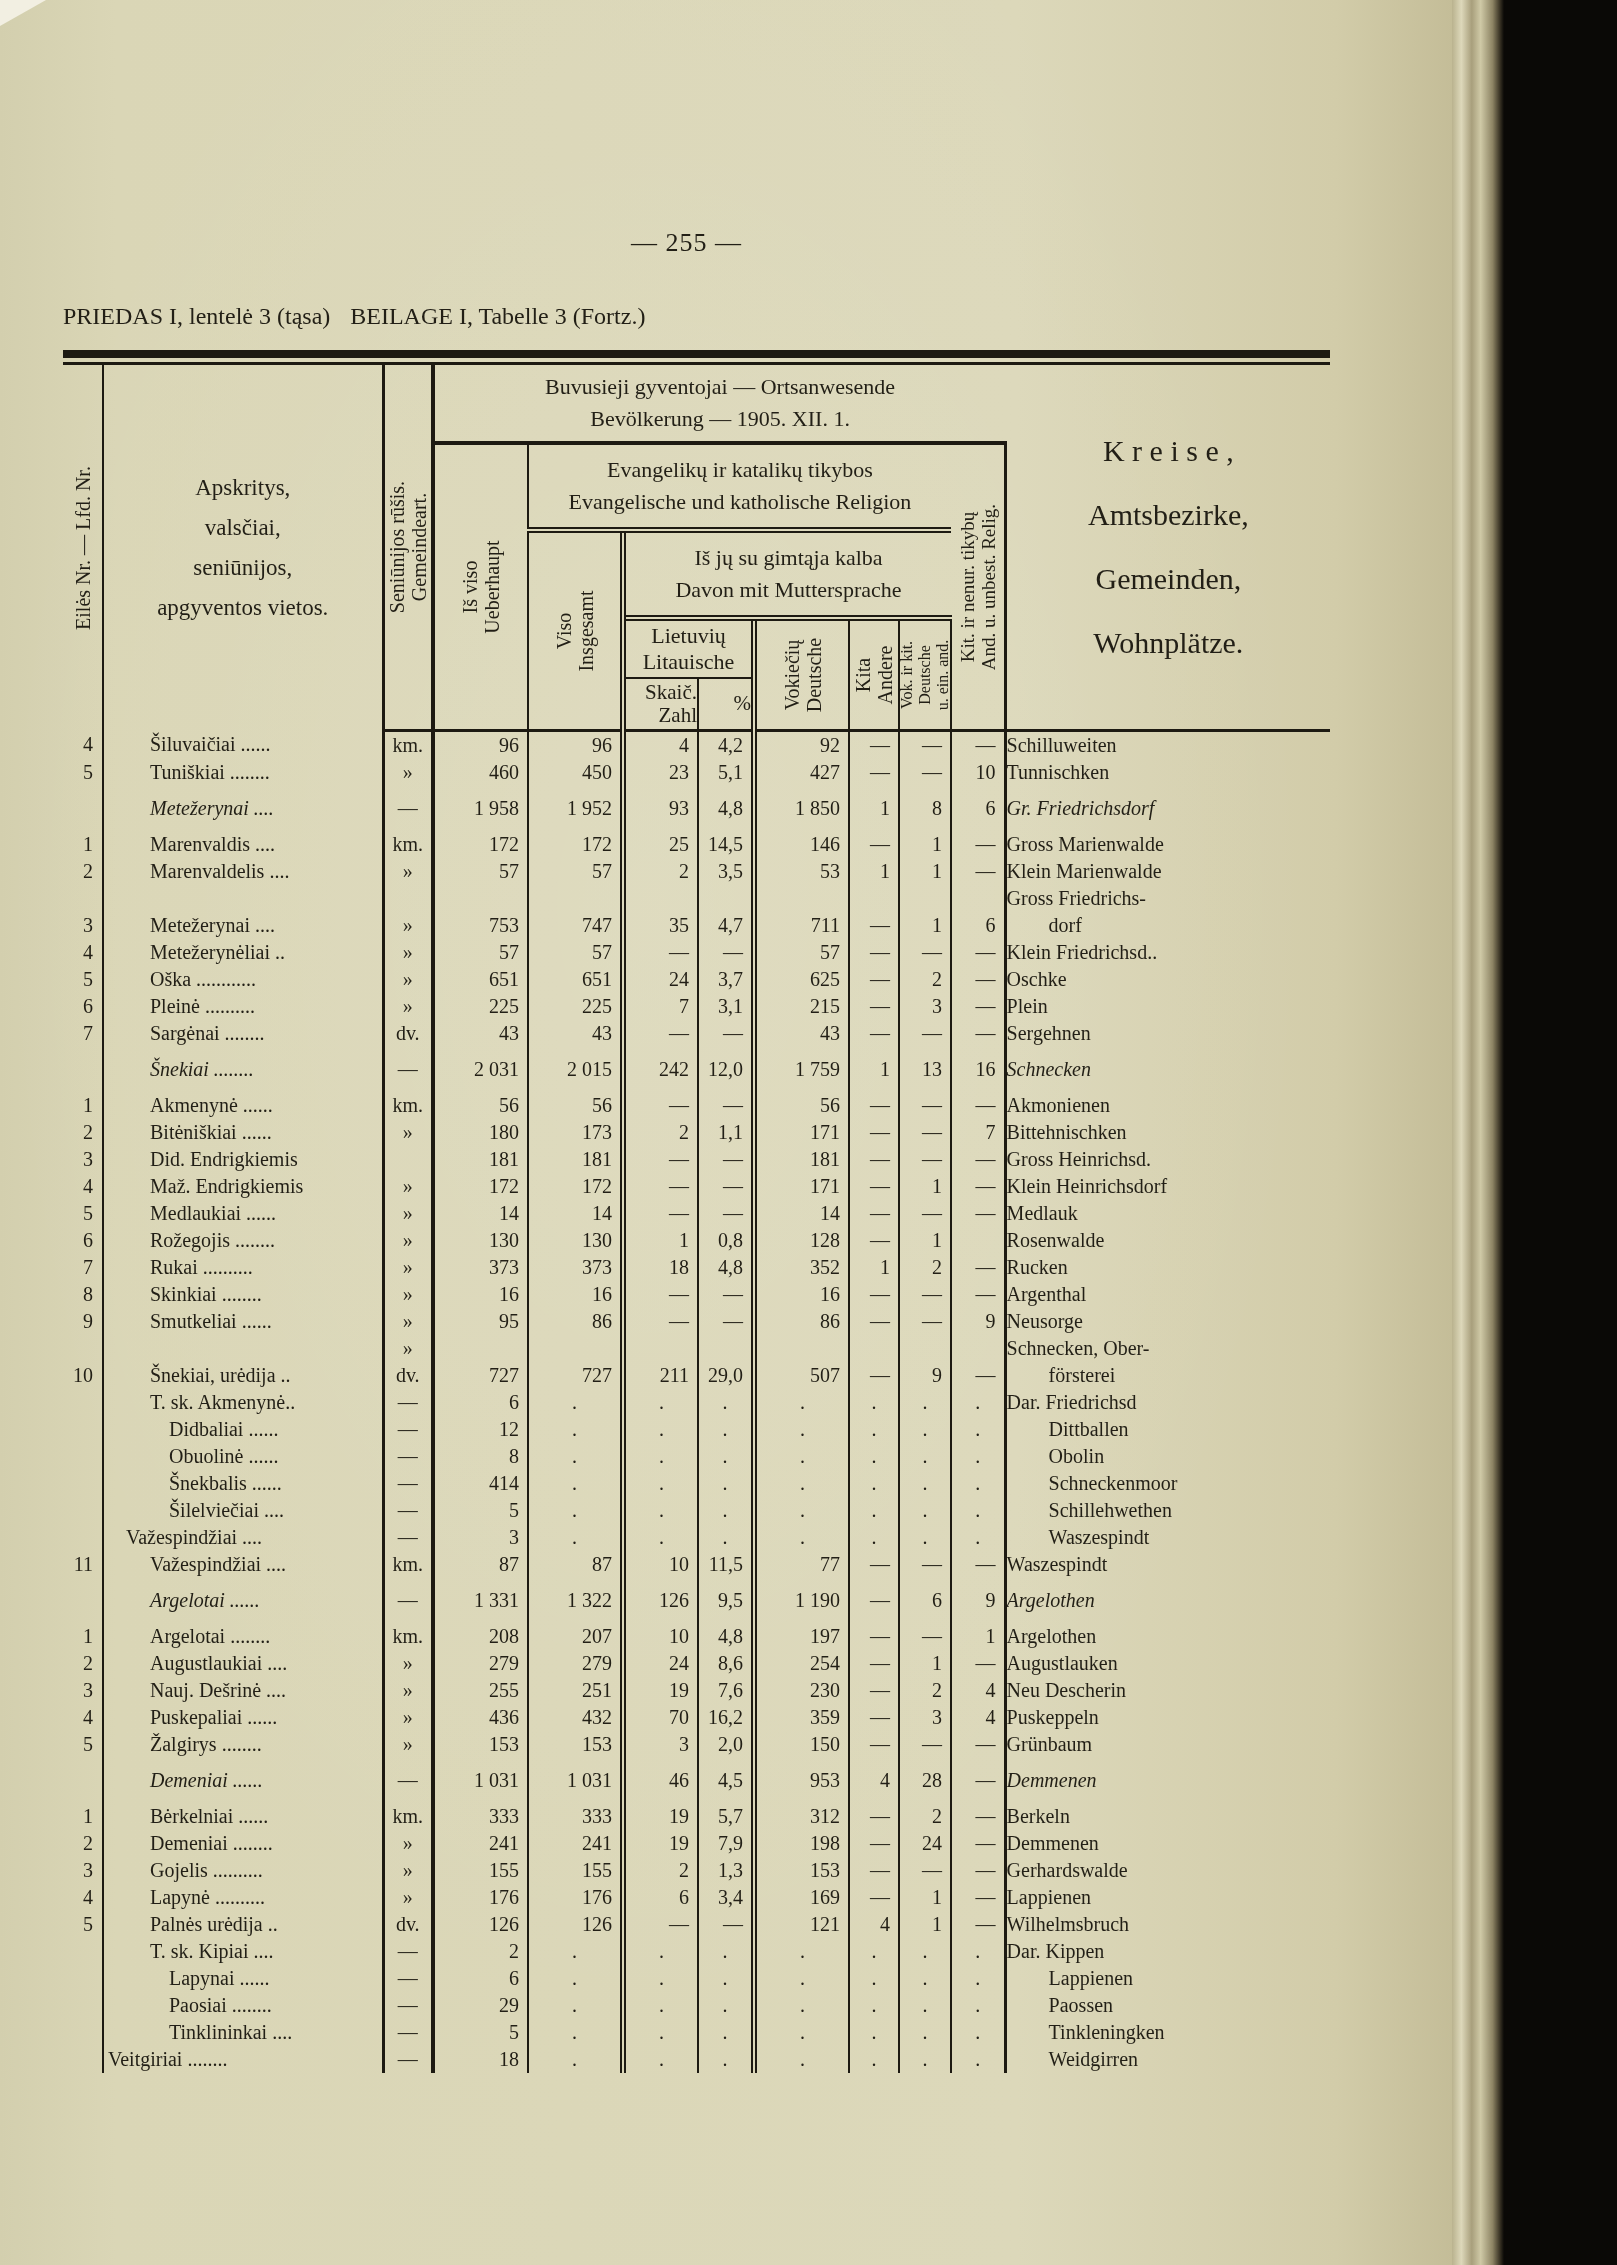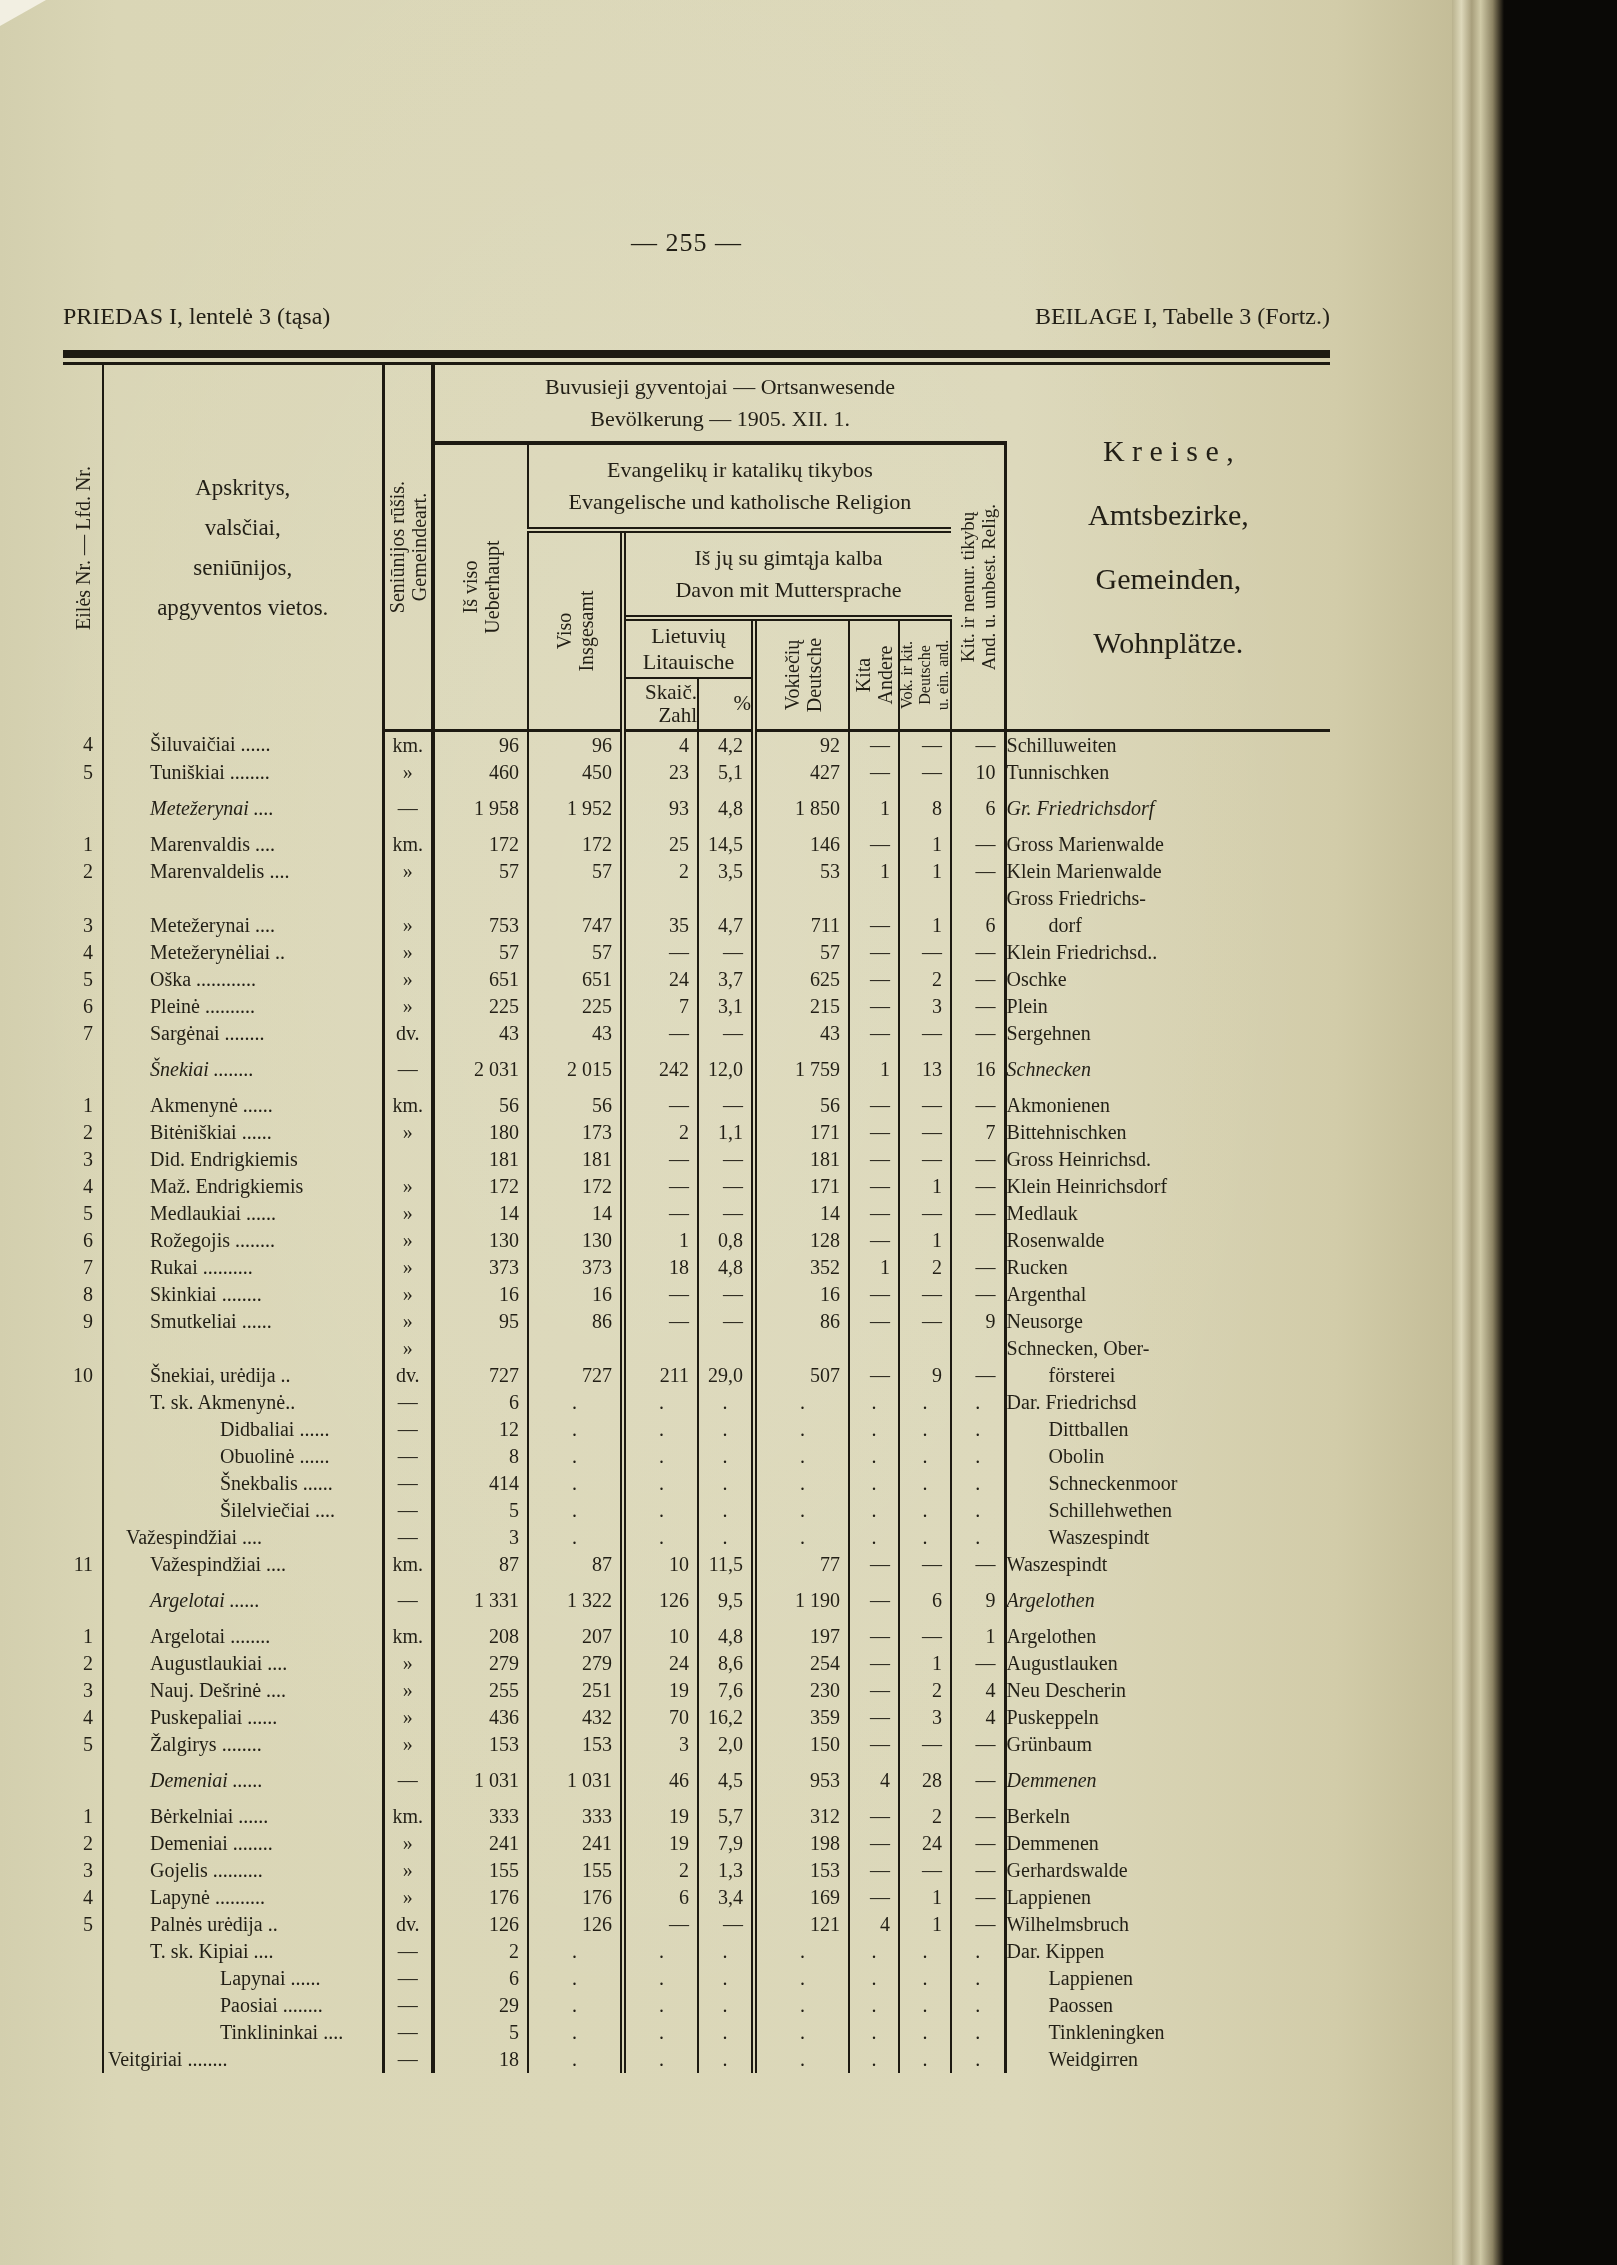--- a/index.html
+++ b/index.html
@@ -22,21 +22,21 @@
   .corner-mark {
     position:absolute; left:0; top:0; width:46px; height:26px; background:#f2efe2;
     clip-path:polygon(0 0, 100% 0, 0 100%);
   }
   .pagenum {
     position:absolute; top:228px; left:53px; width:1267px; text-align:center;
     font-size:26px; letter-spacing:1px;
   }
   .captions {
     position:absolute; top:303px; left:63px; width:1267px;
-    display:flex; justify-content:space-between; font-size:24px;
+    display:flex; font-size:24px;gap:20px;
   }
   .tablewrap { position:absolute; left:63px; top:350px; width:1267px; }
   .toprule { height:15px; border-top:8px solid #1d1a12; border-bottom:3px solid #1d1a12; box-sizing:border-box; }
 
   table { border-collapse:collapse; table-layout:fixed; width:1267px; }
   col.w-nr{width:40px} col.w-name{width:280px} col.w-rusis{width:50px}
   col.w-isviso{width:95px} col.w-viso{width:95px} col.w-skaic{width:75px}
   col.w-pct{width:56px} col.w-vok{width:95px} col.w-kita{width:50px}
   col.w-vokkit{width:52px} col.w-kittik{width:54px} col.w-de{width:325px}
 
@@ -67,21 +67,21 @@
   .rot .rlabel.small { font-size:16px; }
   .skaic-h { text-align:right; font-size:21px; line-height:1.1; }
   tr.hr1 th{height:76px} tr.hr2 th{height:82px} tr.hr3 th{height:82px}
   tr.hr4 th{height:56px} tr.hr5 th{height:50px}
 
   
   td { padding:0; height:27px; font-size:20px; line-height:27px; vertical-align:middle; overflow:hidden; white-space:nowrap; }
   tr.gap td { padding-top:9px; }
   .c-nr   { text-align:right; padding-right:9px; }
   .c-name { padding-left:46px; }
-  .c-name.ind1 { padding-left:116px; }
+  .c-name.ind1 { padding-left:65px; }
   .c-name.indm1{ padding-left:22px; }
   .c-name.indm2{ padding-left:4px; }
   .c-rusis{ text-align:center; }
   .num    { text-align:right; padding-right:8px; }
   .num.dot{ text-align:center; padding-right:0; }
   .c-de   { }
   .c-de.dei { padding-left:42px; }
   .italic { font-style:italic; }
   tbody { border-bottom:0; }
 </style>

